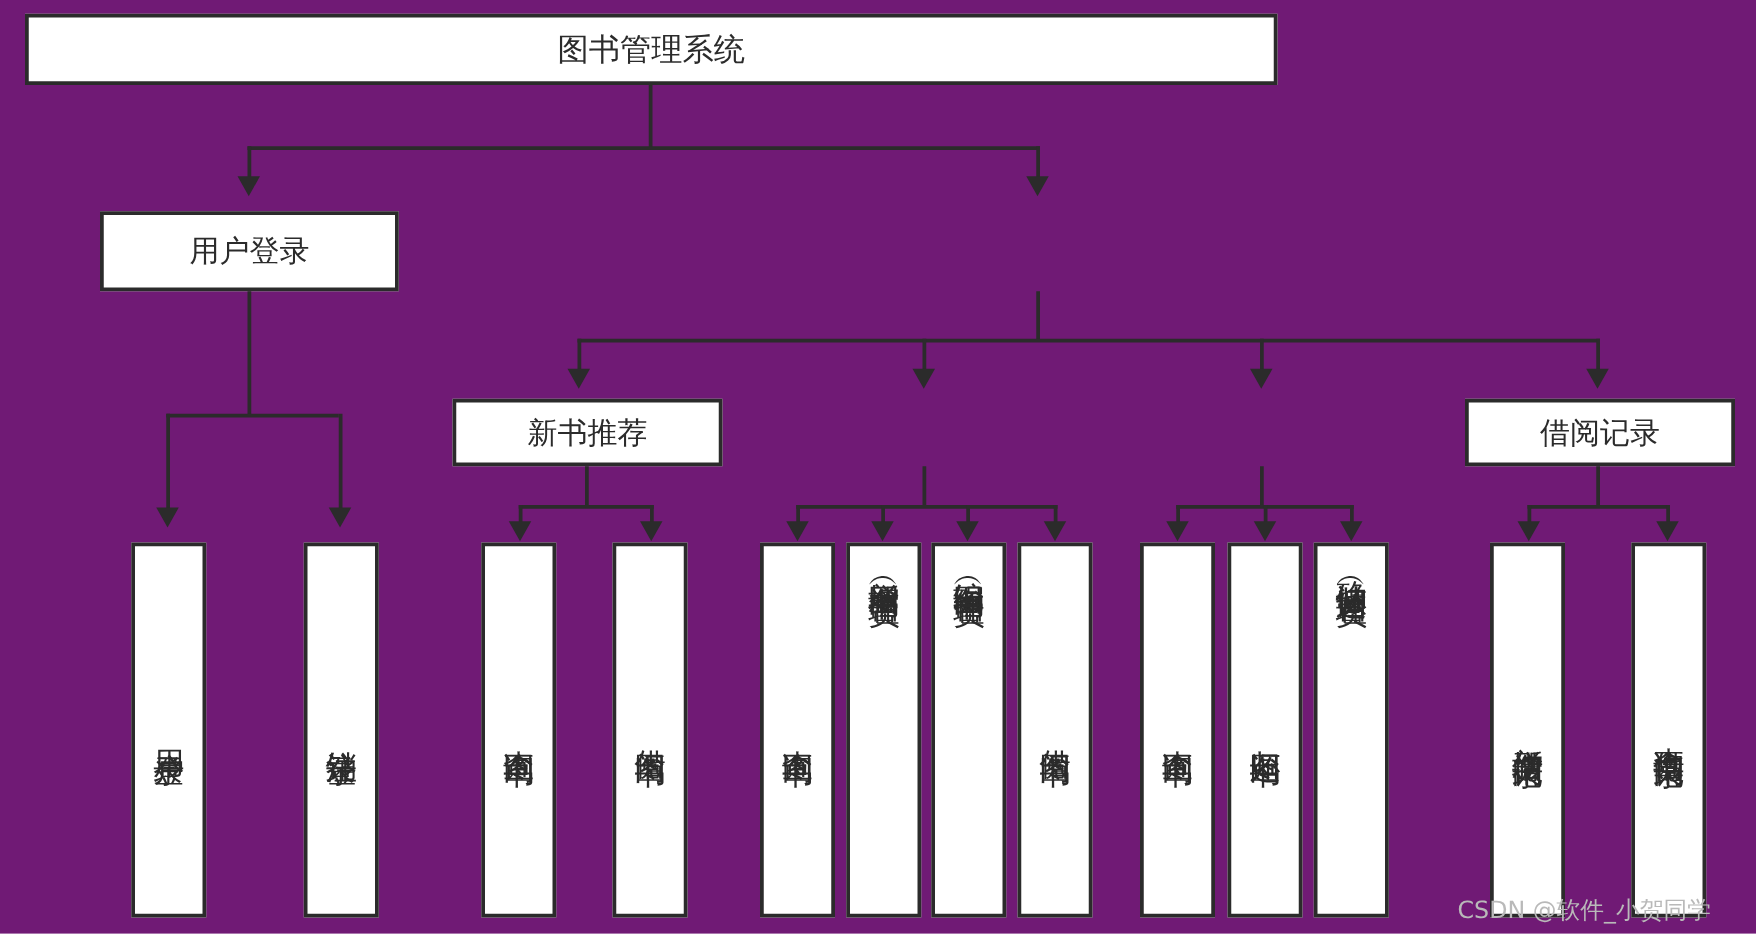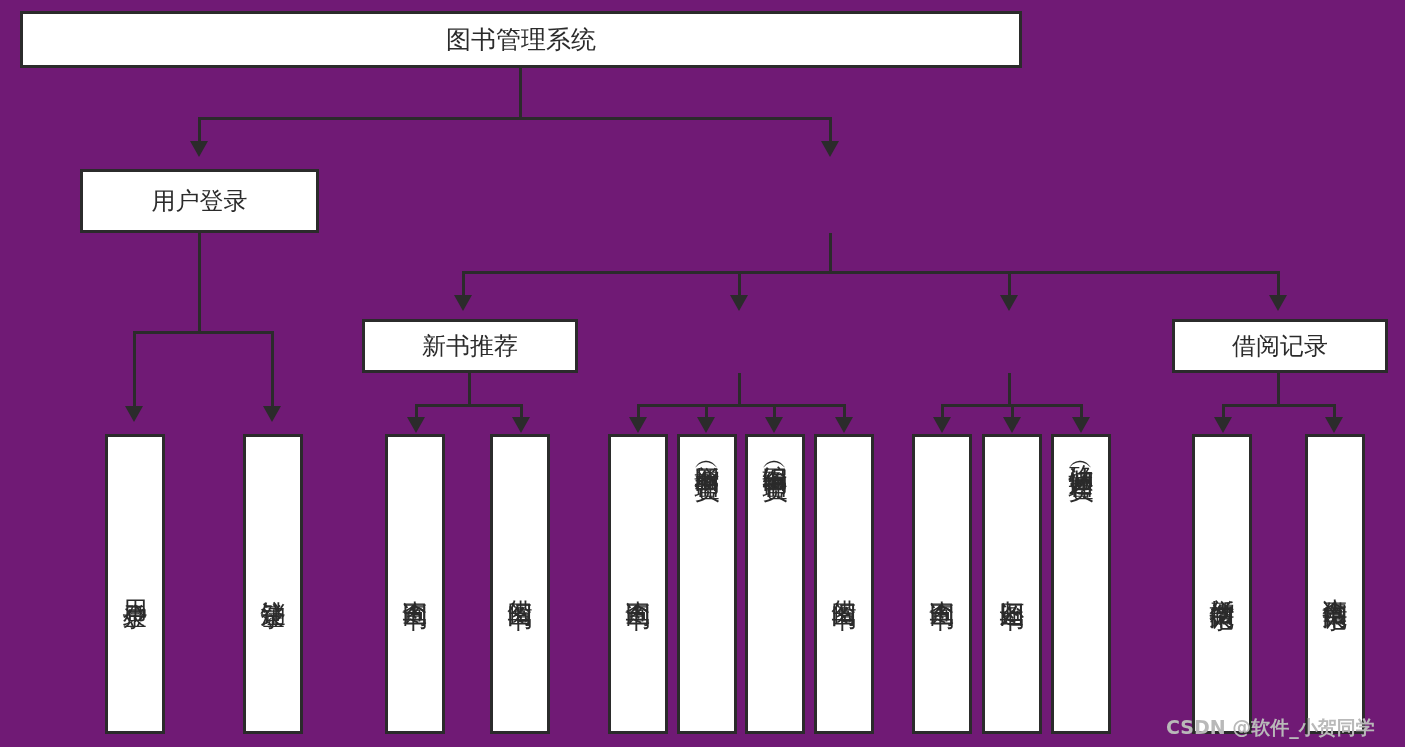--- a/index.html
+++ b/index.html
@@ -200,15 +200,15 @@
     <span class="leaf-text">确认归还（管理员）</span>
   </div>
 
   <div class="node leaf" style="left:1192px; top:434px; width:60px; height:300px;">
     <span class="leaf-text">新增借阅记录</span>
   </div>
   <div class="node leaf" style="left:1305px; top:434px; width:60px; height:300px;">
     <span class="leaf-text">查询借阅记录</span>
   </div>
 
-  <div class="watermark" style="left:1166px; top:715px;font-weight:bold;">CSDN @软件_小贺同学</div>
+  <div class="watermark" style="left:1166px; top:715px;">CSDN @软件_小贺同学</div>
 
 </div>
 
 </body></html>

